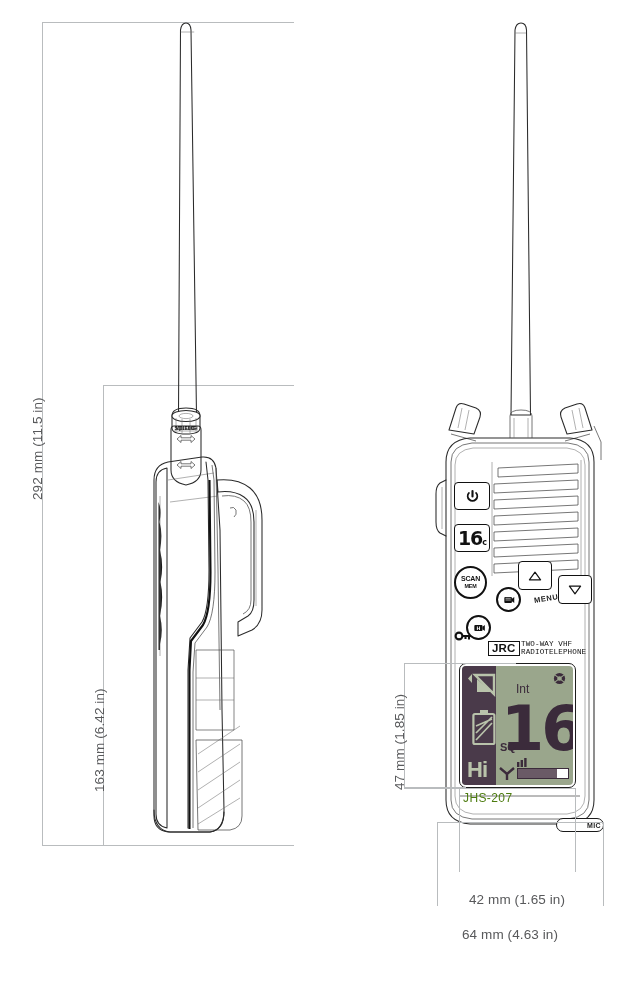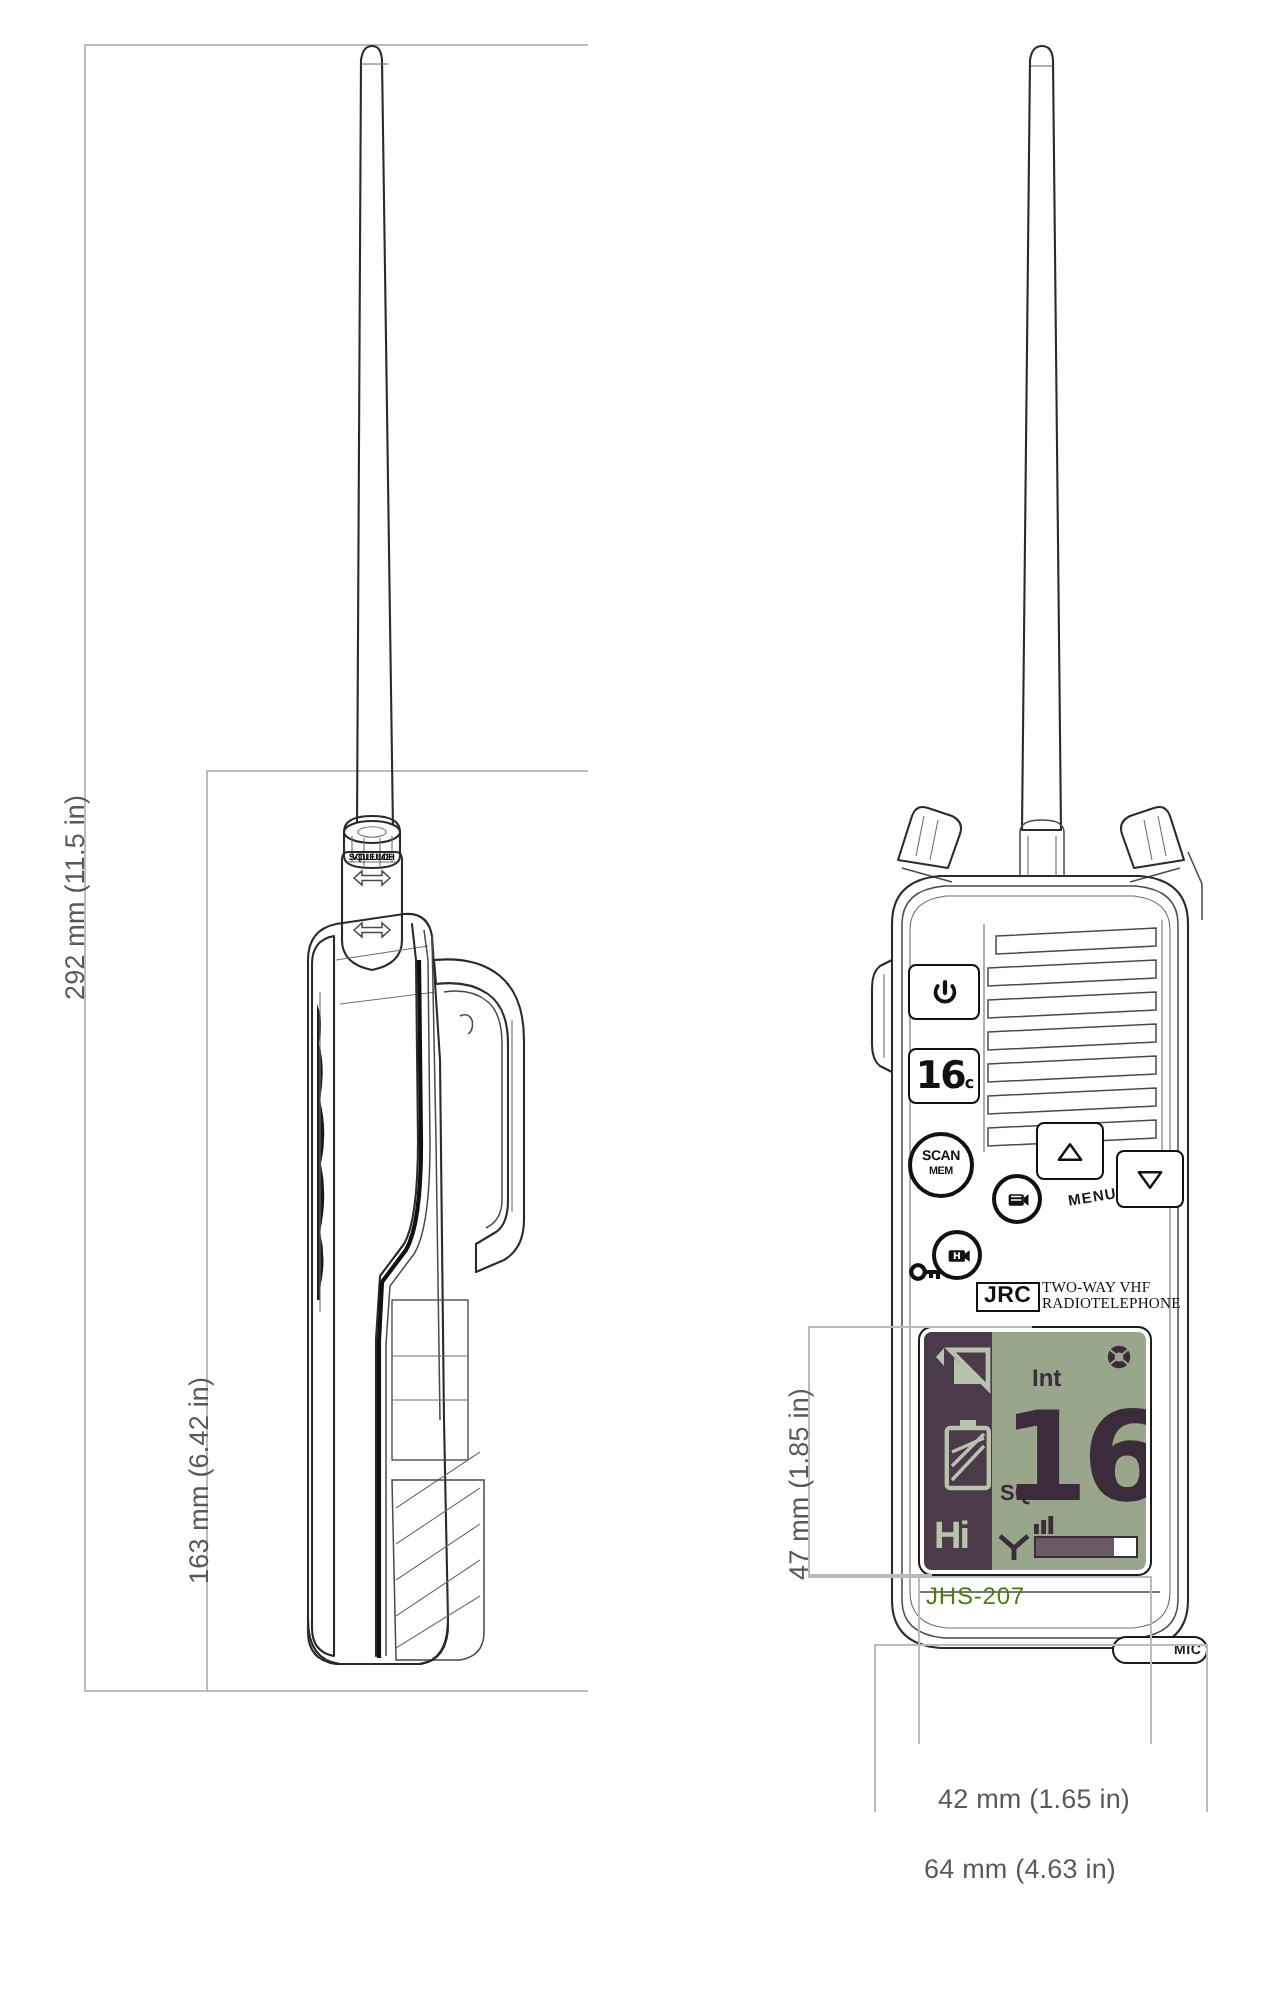--- a/index.html
+++ b/index.html
@@ -26,30 +26,30 @@
   
   .lcdwrap{position:absolute;}
   .lcd-bezel{position:absolute;inset:0;border:1.6px solid #1d1d1d;border-radius:7px;
              background:#ffffff;box-sizing:border-box;}
   .lcd-glass{position:absolute;left:3px;top:3px;right:3px;bottom:3px;border-radius:4px;
              background:#9aa68c;overflow:hidden;}
   .lcd-left{position:absolute;left:0;top:0;bottom:0;width:31%;background:#4a3a4a;}
   .seg{position:absolute;color:#3b2b3b;font-weight:bold;line-height:1;}
   .seg-lt{color:#b9c3ab;}
   .chan{font-size:62px;letter-spacing:-3px;font-family:"DejaVu Sans",sans-serif;}
-  .int{font-size:12px;font-weight:bold;padding-left:16px;}
-  .hi{font-size:19px;letter-spacing:-1px;}
+  .int{font-size:12px;font-weight:normal;padding-left:16px;}
+  .hi{font-size:22px;letter-spacing:-1px;}
   .sq{font-size:11px;font-weight:bold;}
   .meterbar{position:absolute;background:#ffffff;border:1px solid #3b2b3b;box-sizing:border-box;}
   .meterfill{position:absolute;background:#6a5a66;}
   .jrc{position:absolute;border:1.6px solid #111;color:#111;font-weight:bold;
        font-size:11.5px;letter-spacing:.2px;padding:0 3px;line-height:13px;
        background:#fff;font-family:"Liberation Sans",sans-serif;}
   .jrc-sub{position:absolute;color:#111;font-size:7.6px;line-height:8.4px;
-           letter-spacing:.1px;font-family:Liberation Serif, serif;}
+           letter-spacing:.1px;font-family:Liberation Mono, monospace;}
   .model{position:absolute;color:#4d7c0f;font-size:12px;letter-spacing:.4px;}
   .micbadge{position:absolute;border:1.3px solid #1a1a1a;border-radius:7px;
             color:#1a1a1a;font-size:7px;font-weight:bold;letter-spacing:.3px;
             display:flex;align-items:center;justify-content:flex-start;
             padding-left:30px;box-sizing:border-box;background:#fff;}
   .volbadge{position:absolute;color:#111;font-size:4.6px;font-weight:bold;
             text-align:center;letter-spacing:.1px;line-height:5.4px;width:100%;}
 
   .btn-sq{position:absolute;border:1.8px solid #111;border-radius:4px;background:#fff;
           box-sizing:border-box;display:flex;align-items:center;justify-content:center;}

